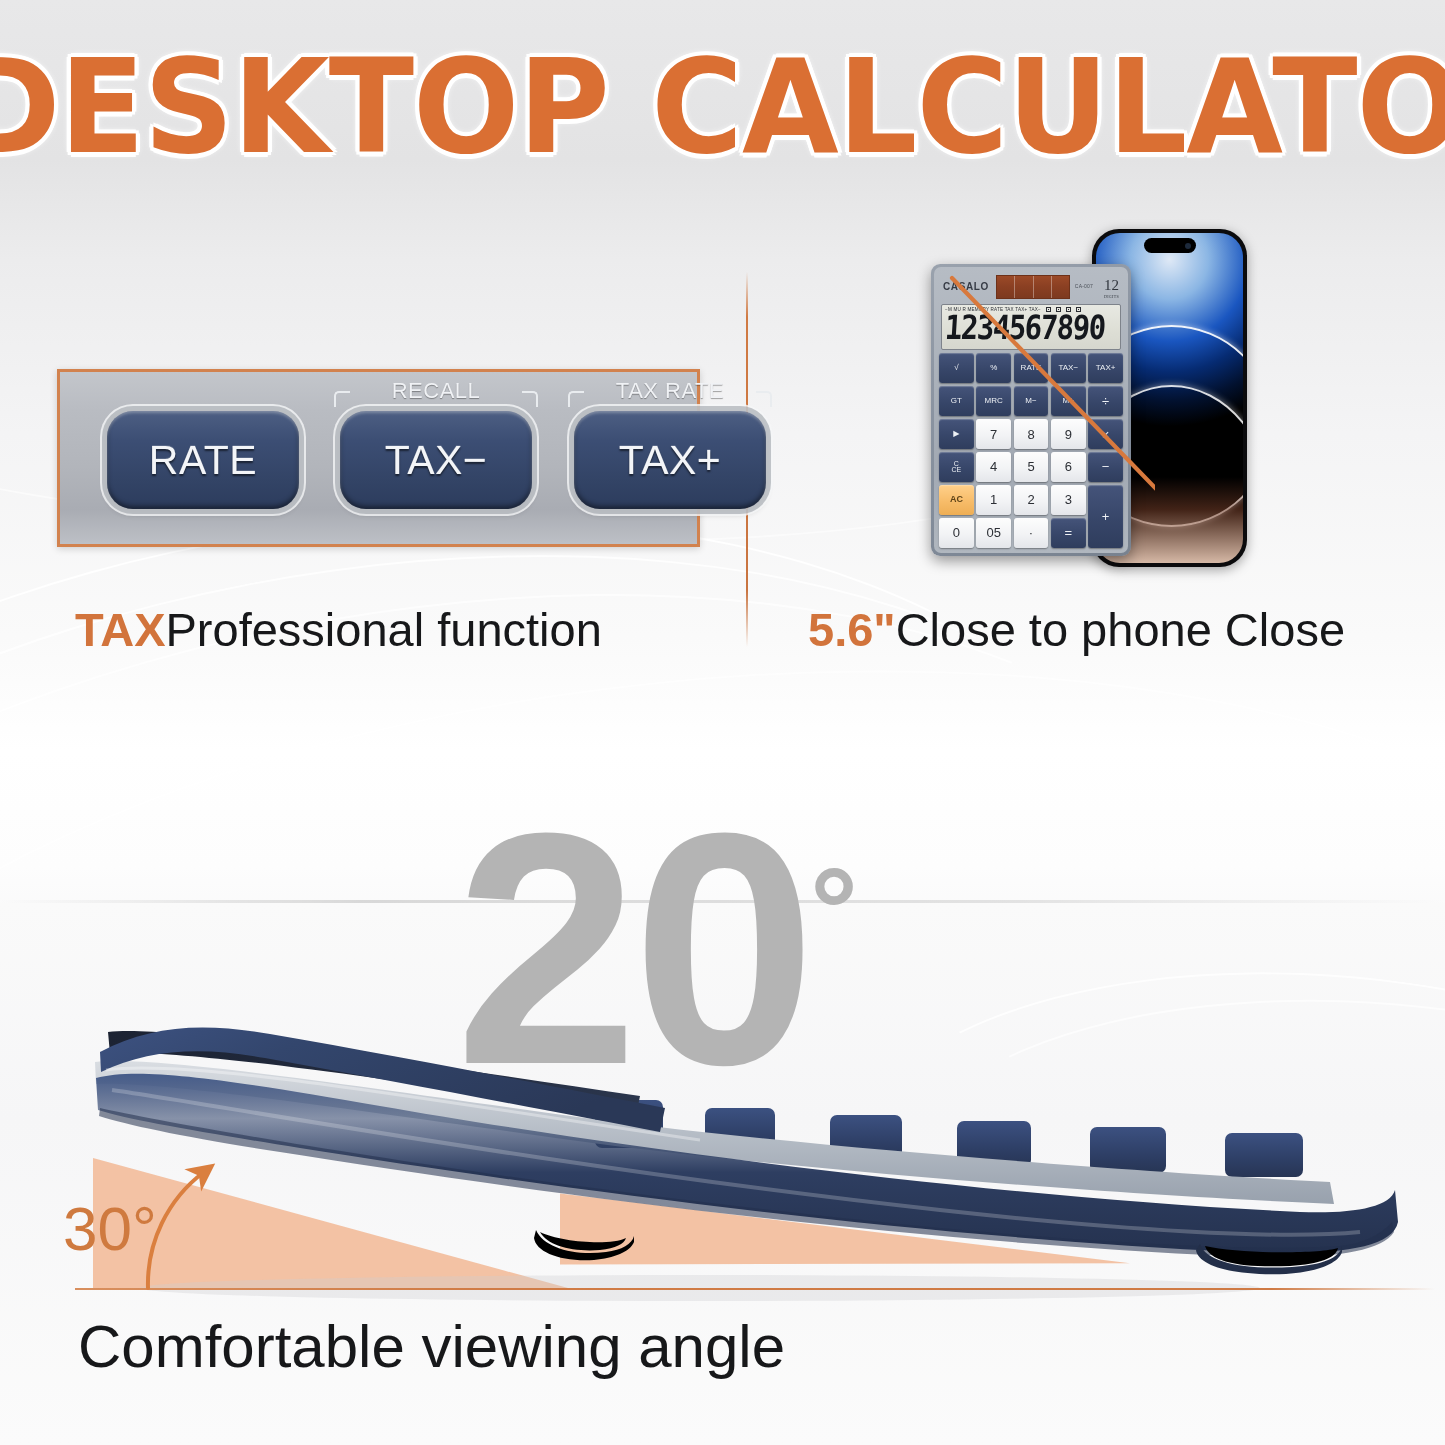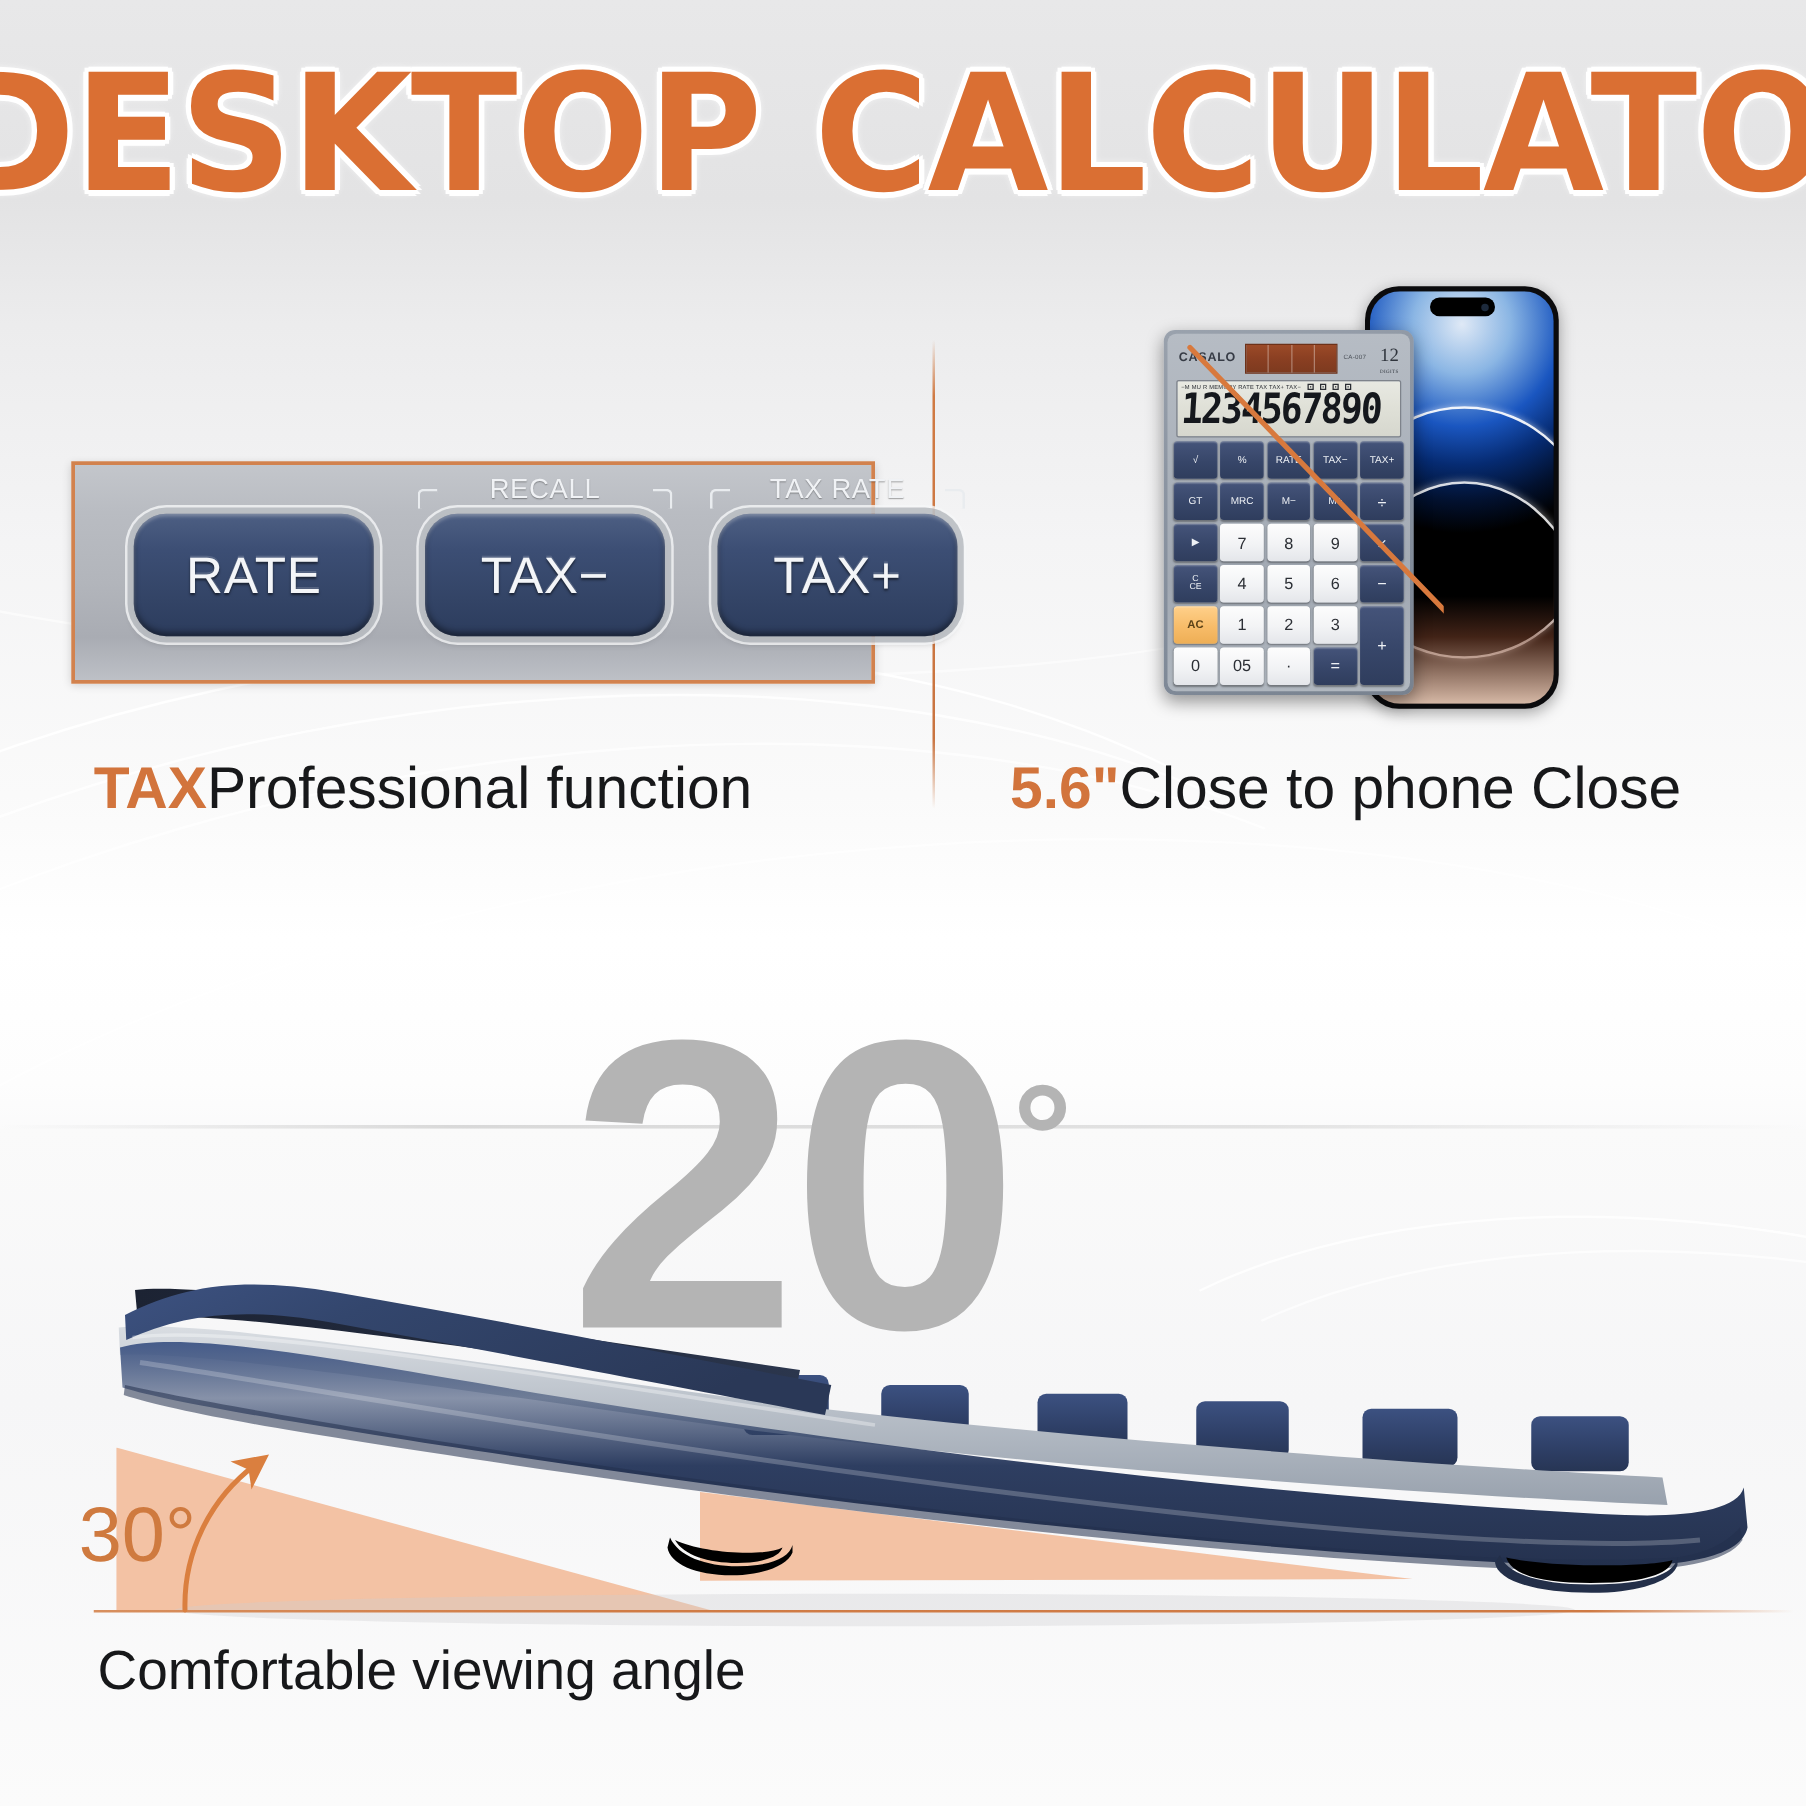--- a/index.html
+++ b/index.html
@@ -284,21 +284,21 @@
   #ang-arc { position:absolute; left:140px; top:1140px; width:170px; height:170px; }
   #ang-text {
     position:absolute; left:63px; top:1193px;
     font-family:"Liberation Sans", sans-serif;
     font-size:62px; color:#cf7a3f; letter-spacing:0;
   }
 
   #cap-bottom {
     position:absolute; left:78px; top:1312px;
     font-family:"Liberation Sans", sans-serif;
-    font-size:44px; color:#17181a; white-space:nowrap;
+    font-size:60px; color:#17181a; white-space:nowrap;
   }
 </style>
 </head>
 <body>
 
 <div id="canvas">
 
   <div class="shade" style="left:0;top:900px;width:1445px;height:3px;background:linear-gradient(90deg,rgba(200,200,200,.0),rgba(205,205,205,.75) 25%,rgba(210,210,210,.6) 70%,rgba(200,200,200,0));"></div>
   <div class="shade" style="left:0;top:903px;width:1445px;height:542px;background:linear-gradient(180deg,#fafafa 0%,#f6f6f7 40%,#fbfbfb 100%);"></div>
 

